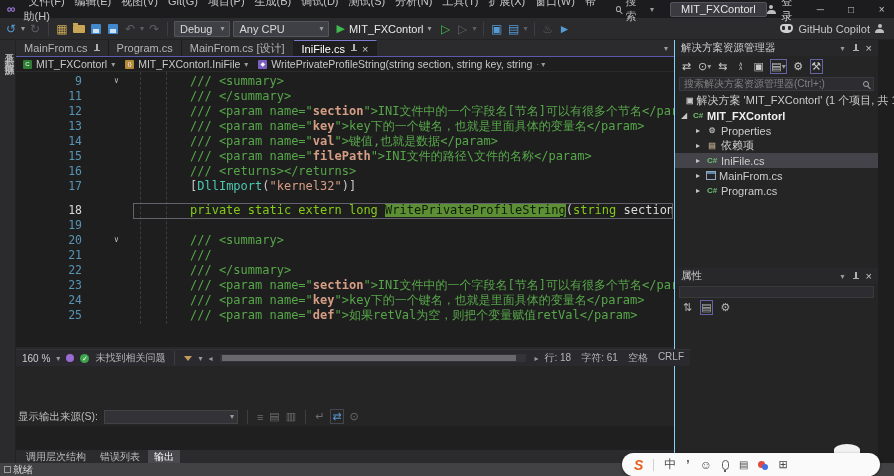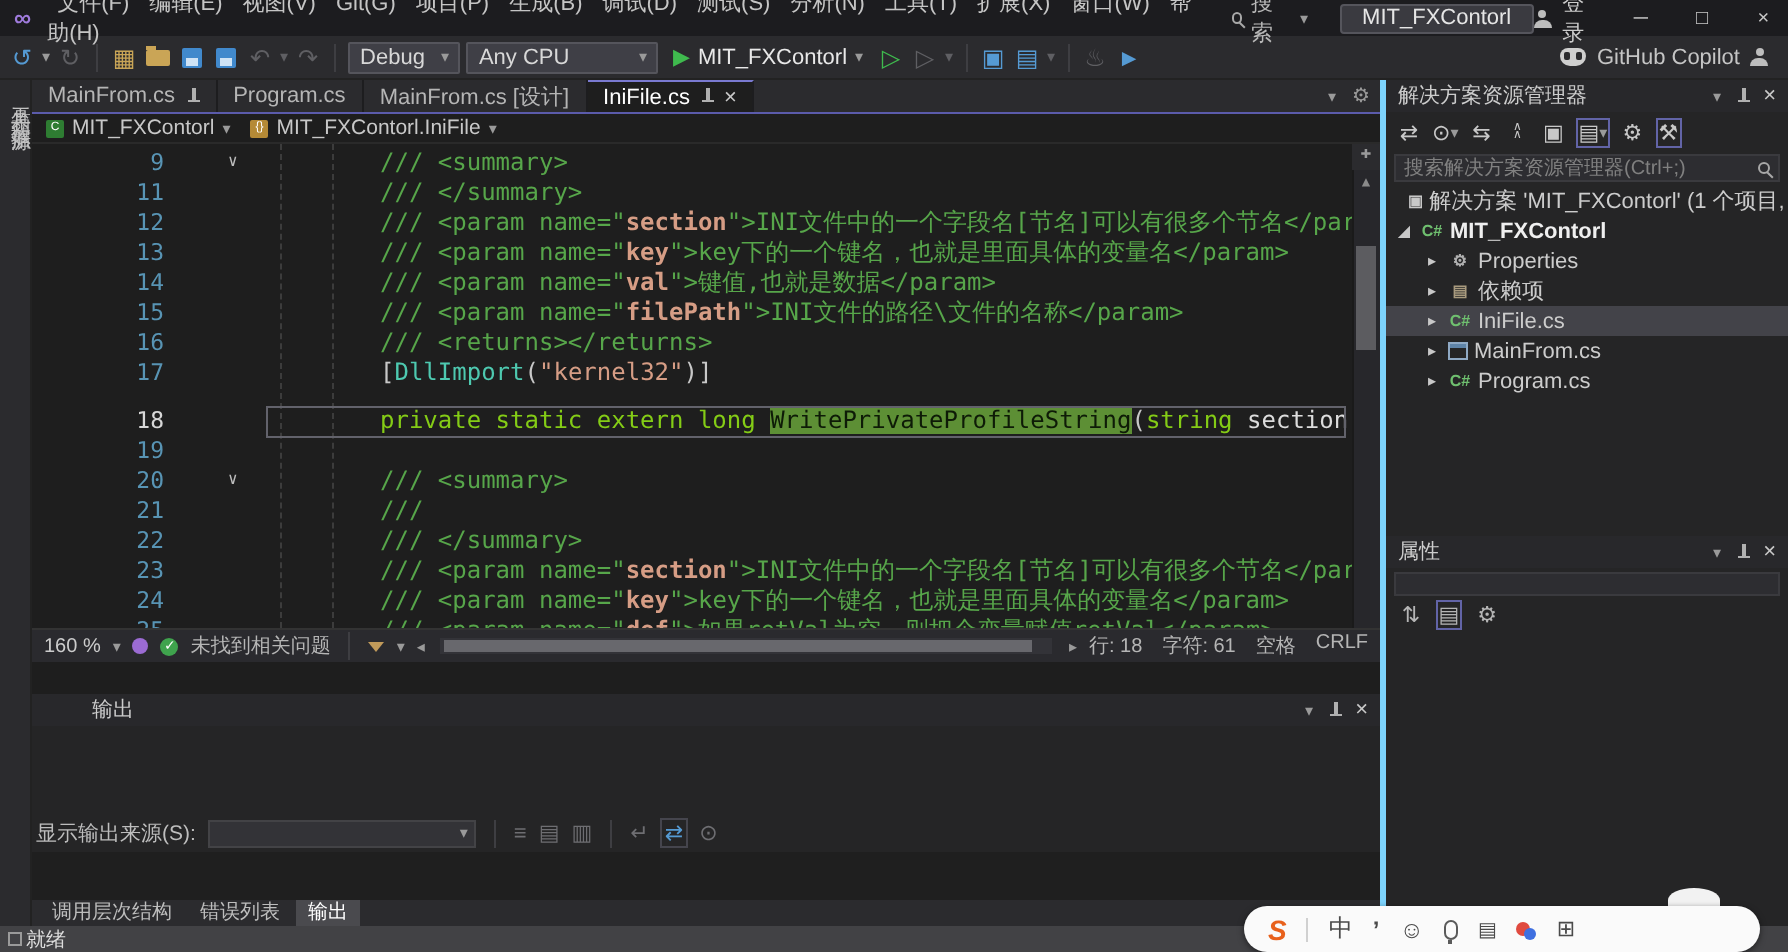--- a/index.html
+++ b/index.html
@@ -88,21 +88,21 @@
   .s-punct { color:#c8c8c8; } .s-type { color:#4ec9b0; } .s-str { color:#d69d85; }
   .s-kw { color:#84cc16; } .s-ident { color:#dcdcdc; }
   .s-hl { background:#5d8f35; color:#0e1b07; }
   
   #vscroll { position:absolute; right:0; top:0; width:14px; height:258px; background:#27272b; border-left:1px solid #1a1a1a; }
   #vsplit { position:absolute; right:0; top:-14px; width:14px; height:13px; color:#9a9a9a; font-size:9px; text-align:center; background:#2b2b2e; }
   .varrow { position:absolute; right:0; width:14px; text-align:center; font-size:7px; color:#8a8a8a; }
   #vthumb { position:absolute; right:2px; top:38px; width:10px; height:52px; background:#5c5c60; }
 
   
-  #estrip { position:absolute; left:16px; top:314px; width:674px; height:17px; background:#2a2a2e;
+  #estrip { position:absolute; left:16px; top:349px; width:674px; height:17px; background:#2a2a2e;
     display:flex; align-items:center; font-size:10px; gap:6px; padding:0 6px; border-top:1px solid #333; z-index:5; }
   .dotp { width:8px; height:8px; border-radius:50%; background:#9b6bd3; }
   .okchk { width:9px; height:9px; border-radius:50%; background:#3fa34d; color:#fff; font-size:7px; line-height:9px; text-align:center; }
   .funnel { width:0; height:0; border-left:4px solid transparent; border-right:4px solid transparent; border-top:5px solid #c09a5a; }
   #hscroll { flex:1; height:8px; background:#333338; position:relative; margin:0 2px; }
   #hthumb { position:absolute; left:2px; top:1px; height:6px; width:96%; background:#68686d; }
   #estrip .caret-info { display:flex; gap:10px; color:#b5b5b5; }
 
   
   #output { position:absolute; left:16px; top:347px; width:674px; height:103px; background:#252526; }
@@ -116,22 +116,22 @@
   .oico.b { color:#559ad3; border:1px solid #45454d; padding:0 1px; }
   #out-body { height:68px; background:#1f1f1f; }
 
   
   #btabs { position:absolute; left:16px; top:450px; width:674px; height:13px; background:#2b2b2e;
     display:flex; align-items:center; font-size:10px; gap:2px; padding-left:4px; }
   .btab { padding:0 6px; color:#bdbdbd; height:13px; line-height:13px; }
   .btab.active { background:#4a4a4e; color:#ffffff; }
 
   
-  #rightpanel { position:absolute; left:690px; top:40px; width:204px; height:423px; background:#252526;
-    border-left:3px solid #7dd3fc; font-size:11px; }
+  #rightpanel { position:absolute; left:674px; top:40px; width:204px; height:423px; background:#252526;
+    border-left:1px solid #7dd3fc; font-size:11px; }
   #se-toolbar { height:20px; display:flex; align-items:center; gap:5px; padding:0 5px; color:#c8c8c8; font-size:11px; }
   .seico { display:inline-flex; align-items:center; justify-content:center; min-width:13px; height:15px; }
   .seico.boxed { border:1px solid #6264a7; }
   .upup { display:inline-block; font-size:6px; line-height:4px; }
   #se-search { margin:1px 4px; height:14px; background:#2d2d31; border:1px solid #3a3a3e; display:flex;
     align-items:center; padding:0 4px; color:#808080; font-size:10px; }
   #se-search .mag { margin-left:auto; }
   #se-tree { margin-top:2px; }
   .trow { height:15px; display:flex; align-items:center; gap:3px; color:#cccccc; font-size:11px; white-space:nowrap; }
   .trow.selected { background:#434349; }
@@ -270,20 +270,25 @@
     <div class="crumb">
       <span class="bc-ico bc-project">C</span>
       <span>MIT_FXContorl</span>
       <span class="chev">▾</span>
     </div>
     <div class="crumb">
       <span class="bc-ico bc-class">{}</span>
       <span>MIT_FXContorl.IniFile</span>
       <span class="chev">▾</span>
     </div>
+    <div class="crumb">
+      <span class="bc-ico bc-method">◆</span>
+      <span>WritePrivateProfileString(string section, string key, string</span>
+      <span class="chev"> · ▾</span>
+    </div>
   </div>
 
 <div id="code">
   <div class="guide" style="left:124px;"></div>
   <div class="guide" style="left:150px;"></div>
   <div id="code-lines" style="padding-top:2px;">
       <div class="crow"><span class="lnum">9</span><span class="foldm">∨</span><span class="ctext"><span class="s-doc">/// &lt;summary&gt;</span></span></div>
       <div class="crow"><span class="lnum">11</span><span class="ctext"><span class="s-doc">/// &lt;/summary&gt;</span></span></div>
       <div class="crow"><span class="lnum">12</span><span class="ctext"><span class="s-doc">/// &lt;param name="</span><span class="s-attr">section</span><span class="s-doc">"&gt;INI文件中的一个字段名[节名]可以有很多个节名&lt;/param&gt;</span></span></div>
       <div class="crow"><span class="lnum">13</span><span class="ctext"><span class="s-doc">/// &lt;param name="</span><span class="s-attr">key</span><span class="s-doc">"&gt;key下的一个键名，也就是里面具体的变量名&lt;/param&gt;</span></span></div>

